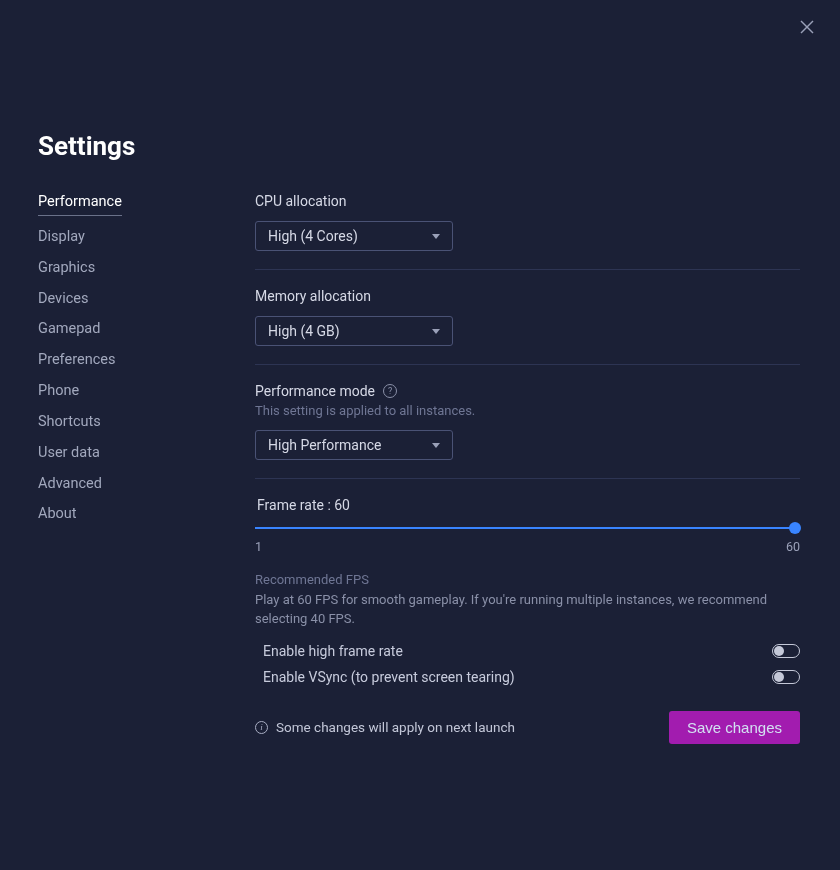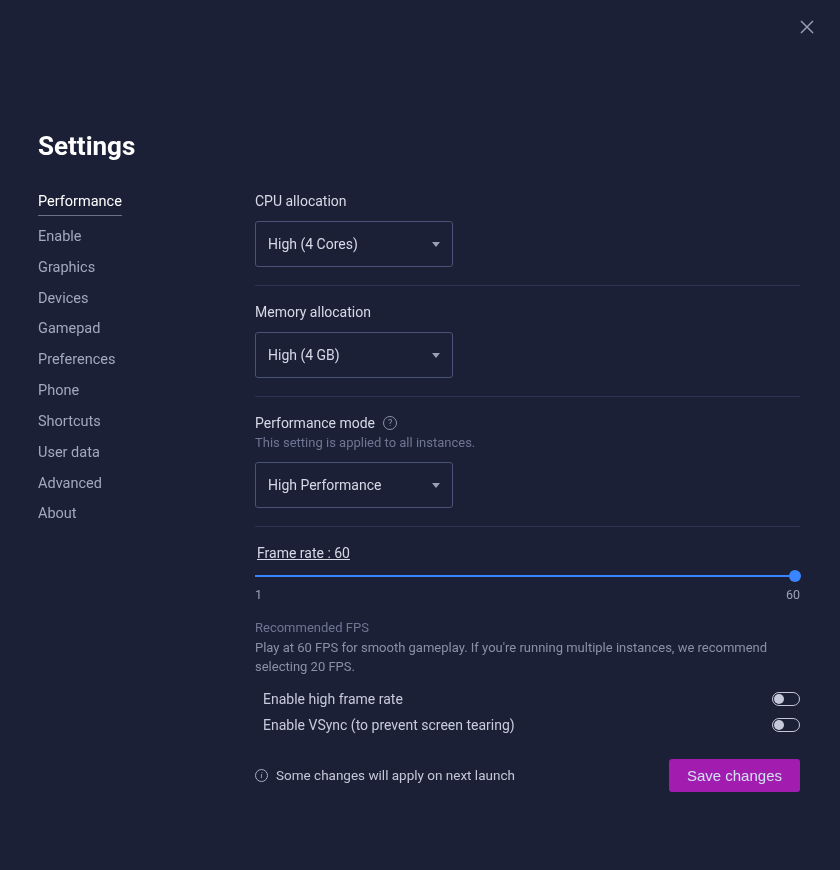--- a/index.html
+++ b/index.html
@@ -78,21 +78,21 @@
   }
   .sublabel {
     color: #6f7694;
     font-size: 13px;
     margin-top: -8px;
     margin-bottom: 12px;
   }
   .select {
     border: 1px solid #4a5275;
     border-radius: 3px;
-    height: 46px;
+    height: 30px;
     width: 198px;
     display: flex;
     align-items: center;
     justify-content: space-between;
     padding: 0 12px;
     cursor: pointer;
     color: #d6d9e6;
     font-size: 14px;
   }
   .select .caret {
@@ -110,21 +110,20 @@
     justify-content: center;
     font-size: 9px;
     color: #8a90a8;
   }
   
   .frame-label {
     color: #d6d9e6;
     font-size: 14px;
     margin-bottom: 8px;
     padding-left: 2px;
-    text-decoration: underline;
   }
   .slider-track {
     position: relative;
     height: 14px;
     margin-bottom: 4px;
   }
   .track-line {
     position: absolute;
     left: 0; right: 0;
     top: 6px;
@@ -231,21 +230,21 @@
     <line x1="13" y1="1" x2="1" y2="13" stroke="#9aa0b8" stroke-width="1.4"></line>
   </svg>
 </div>
 
 <div class="container">
   <div class="title">Settings</div>
 
   <div class="body">
     <div class="sidebar">
       <div class="sidebar-item active">Performance</div>
-      <div class="sidebar-item">Enable</div>
+      <div class="sidebar-item">Display</div>
       <div class="sidebar-item">Graphics</div>
       <div class="sidebar-item">Devices</div>
       <div class="sidebar-item">Gamepad</div>
       <div class="sidebar-item">Preferences</div>
       <div class="sidebar-item">Phone</div>
       <div class="sidebar-item">Shortcuts</div>
       <div class="sidebar-item">User data</div>
       <div class="sidebar-item">Advanced</div>
       <div class="sidebar-item">About</div>
     </div>
@@ -284,21 +283,21 @@
         <div class="frame-label">Frame rate : 60</div>
         <div class="slider-track">
           <div class="track-line"></div>
           <div class="slider-thumb"></div>
         </div>
         <div class="slider-range">
           <span>1</span>
           <span>60</span>
         </div>
         <div class="rec-title">Recommended FPS</div>
-        <div class="rec-text">Play at 60 FPS for smooth gameplay. If you're running multiple instances, we recommend selecting 20 FPS.</div>
+        <div class="rec-text">Play at 60 FPS for smooth gameplay. If you're running multiple instances, we recommend selecting 40 FPS.</div>
 
         <div class="toggle-row">
           <span class="toggle-label">Enable high frame rate</span>
           <div class="toggle">
               <div class="knob"></div>
             </div>
         </div>
         <div class="toggle-row">
           <span class="toggle-label">Enable VSync (to prevent screen tearing)</span>
           <div class="toggle">

